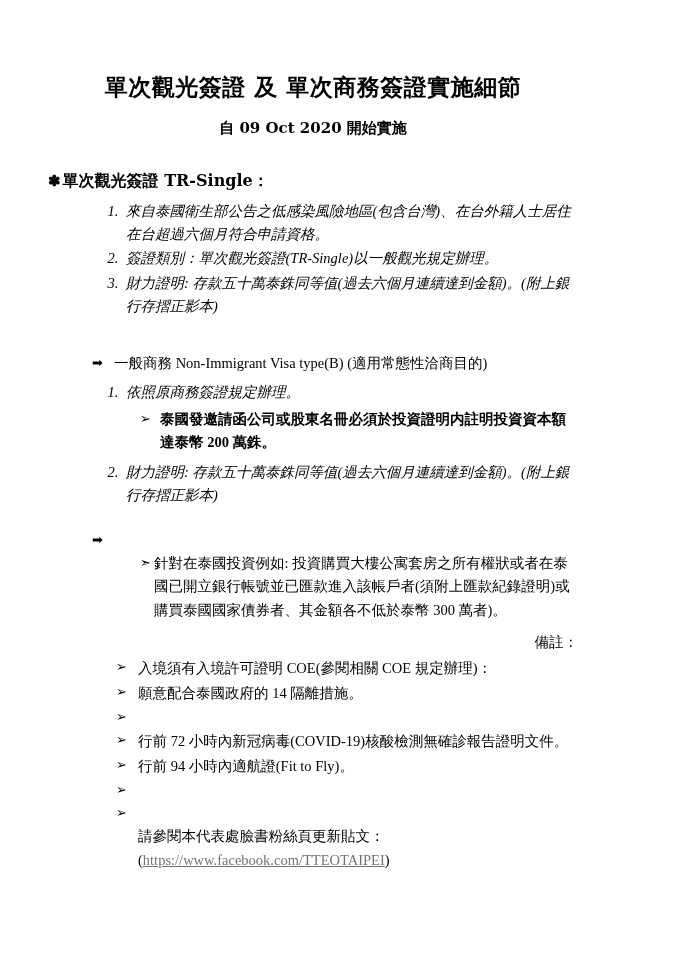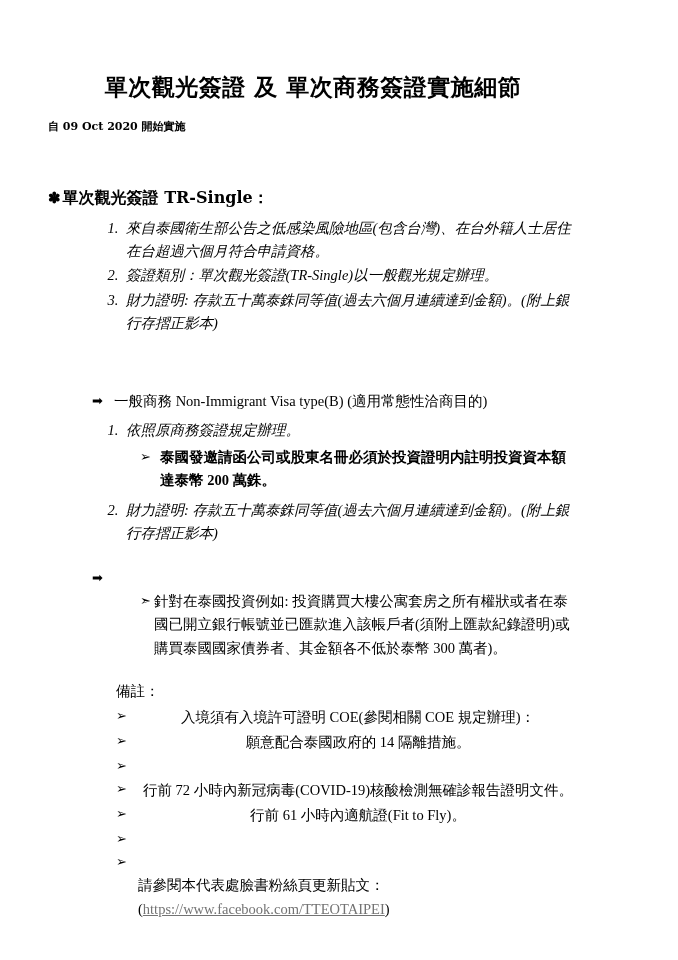--- a/index.html
+++ b/index.html
@@ -28,27 +28,27 @@
     font-family: "DejaVu Serif", serif;
     font-size: 23px;
     font-weight: bold;
     text-align: center;
     margin: 0 0 0 0;
     letter-spacing: 0.5px;
     line-height: 1.5;
   }
   .subtitle {
     font-family: "DejaVu Serif", serif;
-    font-size: 11px;
-    font-weight: bold;
-    text-align: left;
+    font-size: 15px;
+    font-weight: bold;
+    text-align: center;
     margin: 14px 0 0 0;
   }
   .section {
-    margin-top: 54px;
+    margin-top: 33px;
   }
   .section-head {
     font-family: "DejaVu Serif", serif;
     font-size: 16px;
     font-weight: bold;
     margin: 0 0 8px 0;
   }
   .star {
     font-size: 15px;
     font-weight: bold;
@@ -107,43 +107,43 @@
   }
   .inline-arrow .mk {
     width: 14px;
     flex: 0 0 14px;
     font-size: 13px;
   }
   .inline-arrow .tx {
     flex: 1 1 auto;
   }
   .note-head {
-    margin: 22px 0 4px 0;
+    margin: 11px 0 4px 0;
     padding-left: 68px;
     font-size: 14.5px;
+    text-align: right;
   }
   .bullets {
     margin: 0;
     padding: 0;
   }
   .bullet {
     display: flex;
     font-size: 14.5px;
     line-height: 1.66;
     padding-left: 68px;
     margin: 1px 0;
   }
   .bullet .mk {
     width: 22px;
     flex: 0 0 22px;
     font-size: 13px;
   }
   .bullet .tx {
     flex: 1 1 auto;
-    text-align: center;
   }
   .bold {
     font-weight: bold;
   }
   .u {
     text-decoration: underline;
   }
   .link {
     color: #737373;
     text-decoration: underline;
@@ -225,21 +225,21 @@
         <span class="mk">➢</span>
       </div>
 
       <div class="bullet">
         <span class="mk">➢</span>
         <span class="tx">行前 72 小時內新冠病毒(COVID-19)核酸檢測無確診報告證明文件。</span>
       </div>
 
       <div class="bullet">
         <span class="mk">➢</span>
-        <span class="tx">行前 61 小時內適航證(Fit to Fly)。</span>
+        <span class="tx">行前 94 小時內適航證(Fit to Fly)。</span>
       </div>
 
       <div class="bullet">
         <span class="mk">➢</span>
       </div>
 
       <div class="bullet">
         <span class="mk">➢</span>
       </div>
 

